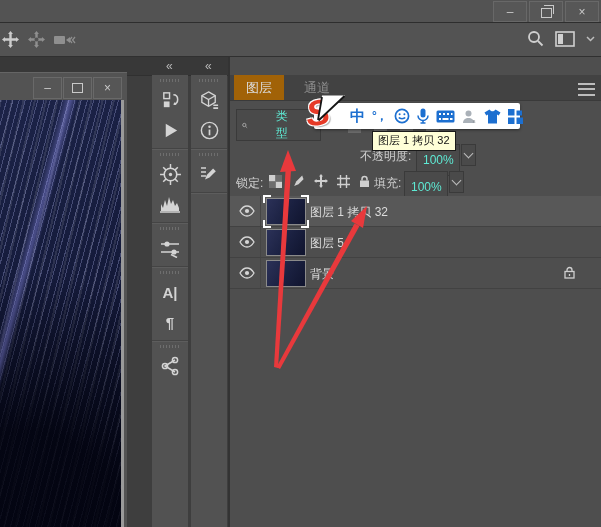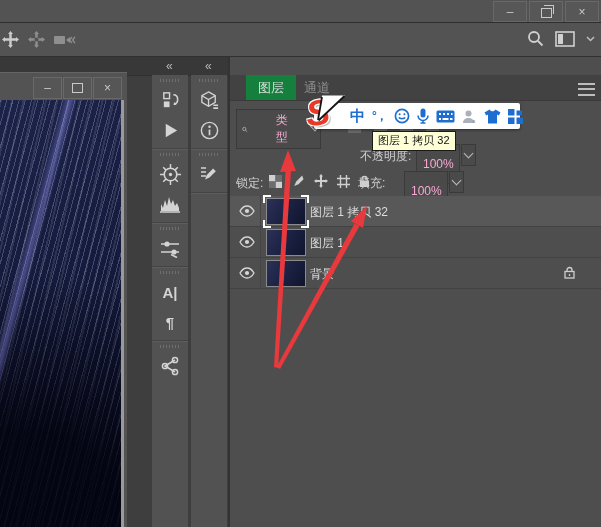--- a/index.html
+++ b/index.html
@@ -38,28 +38,28 @@
   .dockcol{top:75px;width:36px;bottom:0;background:#525252;display:flex;flex-direction:column;align-items:center;}
   .grip{width:20px;height:3px;margin:4px 0 3px;
         background:repeating-linear-gradient(90deg,#6e6e6e 0 1px,rgba(0,0,0,0) 1px 3px);}
   .dock-icon{width:30px;height:30px;display:flex;align-items:center;justify-content:center;color:#d4d4d4;}
   .dock-sep{width:36px;height:0;border-top:1px solid #444;box-shadow:0 1px 0 #5d5d5d;margin:3px 0 0;}
   .glyphA{font-size:15px;color:#d4d4d4;font-weight:bold;}
   
   .panel{left:228px;top:57px;width:373px;height:470px;background:#4e4e4e;border-left:2px solid #333;}
   .tabbar{left:0;top:18px;width:373px;height:25px;background:#424242;border-bottom:1px solid #3a3a3a;}
   .tab{position:absolute;top:0;height:25px;padding:0 12px;font-size:13px;line-height:25px;}
-  .tab.active{left:16px;background:#15803d;color:#dcdcdc;}
+  .tab.active{left:4px;background:#a16207;color:#dcdcdc;}
   .tab.inactive{left:62px;color:#8f8f8f;}
   .hamburger{position:absolute;right:8px;top:8px;width:17px;height:9px;
      border-top:2px solid #bdbdbd;border-bottom:2px solid #bdbdbd;}
   .hamburger:before{content:"";display:block;margin-top:2.5px;border-top:2px solid #bdbdbd;}
   .body{left:0;top:43px;width:373px;height:427px;}
-  .combo{position:absolute;background:#4a4a4a;border:1px solid #3a3a3a;color:#f9a8d4;
-     font-size:12px;display:flex;align-items:center;height:40px;box-sizing:border-box;gap:24px;}
+  .combo{position:absolute;background:#4a4a4a;border:1px solid #3a3a3a;color:#5eead4;
+     font-size:12px;display:flex;align-items:center;height:32px;box-sizing:border-box;gap:24px;}
   .chev{width:6px;height:6px;border-left:1.6px solid #bdbdbd;border-bottom:1.6px solid #bdbdbd;
      transform:rotate(-45deg);margin:-3px 4px 0 auto;}
   .chevbox{position:absolute;width:15px;height:22px;background:#4a4a4a;border:1px solid #3a3a3a;
      box-sizing:border-box;display:flex;align-items:center;justify-content:center;}
   .chevbox .chev{margin:-3px 0 0 0;}
   .plabel{position:absolute;color:#cfcfcf;font-size:12px;}
   .lockicons{position:absolute;display:flex;align-items:center;gap:9px;}
   .layer-row{position:absolute;left:0;width:373px;height:30px;border-bottom:1px solid #424242;}
   .row-sel{background:#585858;}
   .eye{position:absolute;left:9px;top:9px;width:16px;height:12px;}
@@ -312,21 +312,21 @@
               <path d="M3.5 0v13M9.5 0v13M0 3.5h13M0 9.5h13" stroke="#cfcfcf" stroke-width="1.4"></path>
             </svg>
         </span>
         <span>
           <svg width="11" height="13" viewBox="0 0 11 13">
               <rect x="1" y="5.5" width="9" height="6.5" fill="#cfcfcf"></rect>
               <path d="M3 5.5V4a2.5 2.5 0 0 1 5 0v1.5" fill="none" stroke="#cfcfcf" stroke-width="1.5"></path>
             </svg>
         </span>
       </div>
-      <span class="plabel" style="left:128px;top:75px;">填充:</span>
+      <span class="plabel" style="left:144px;top:75px;">填充:</span>
       <div class="combo" style="left:174px;top:71px;width:44px;padding-left:6px;">
         <span>100%</span>
       </div>
       <div class="chevbox" style="left:219px;top:71px;">
           <span class="chev"></span>
         </div>
 
       <div class="layer-row row-sel" style="top:96px;">
         <span class="eye">
           <svg width="16" height="12" viewBox="0 0 16 12">
@@ -346,21 +346,21 @@
 
       <div class="layer-row" style="top:127px;">
         <span class="eye">
           <svg width="16" height="12" viewBox="0 0 16 12">
               <path d="M1 6C3.2 2.2 5.6 1 8 1s4.8 1.2 7 5c-2.2 3.8-4.6 5-7 5S3.2 9.8 1 6Z" fill="none" stroke="#d6d6d6" stroke-width="1.3"></path>
               <circle cx="8" cy="6" r="2.1" fill="#d6d6d6"></circle>
             </svg>
         </span>
         <span class="eyediv"></span>
         <span class="thumb"></span>
-        <span class="lname">图层 1</span>
+        <span class="lname">图层 5</span>
       </div>
 
       <div class="layer-row" style="top:158px;">
         <span class="eye">
           <svg width="16" height="12" viewBox="0 0 16 12">
               <path d="M1 6C3.2 2.2 5.6 1 8 1s4.8 1.2 7 5c-2.2 3.8-4.6 5-7 5S3.2 9.8 1 6Z" fill="none" stroke="#d6d6d6" stroke-width="1.3"></path>
               <circle cx="8" cy="6" r="2.1" fill="#d6d6d6"></circle>
             </svg>
         </span>
         <span class="eyediv"></span>

